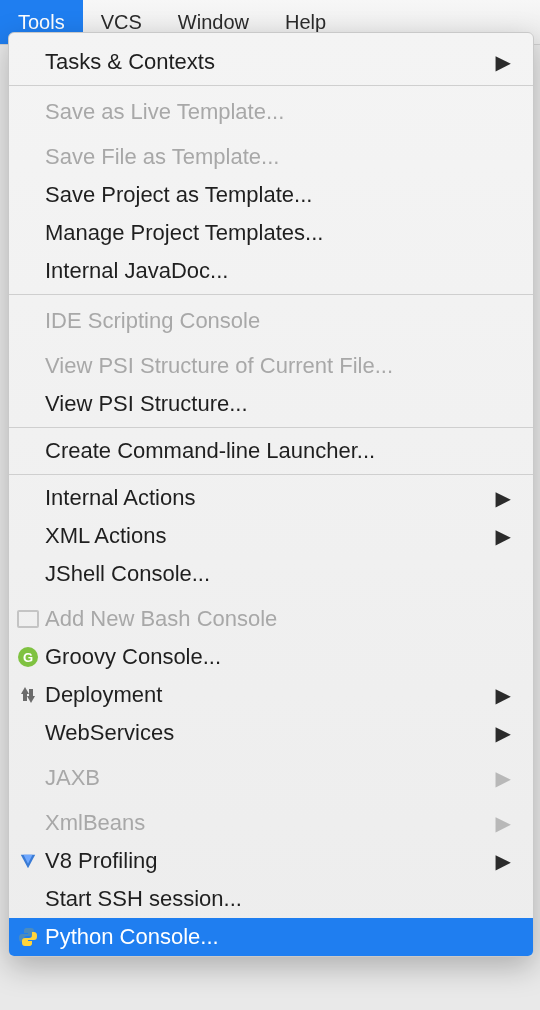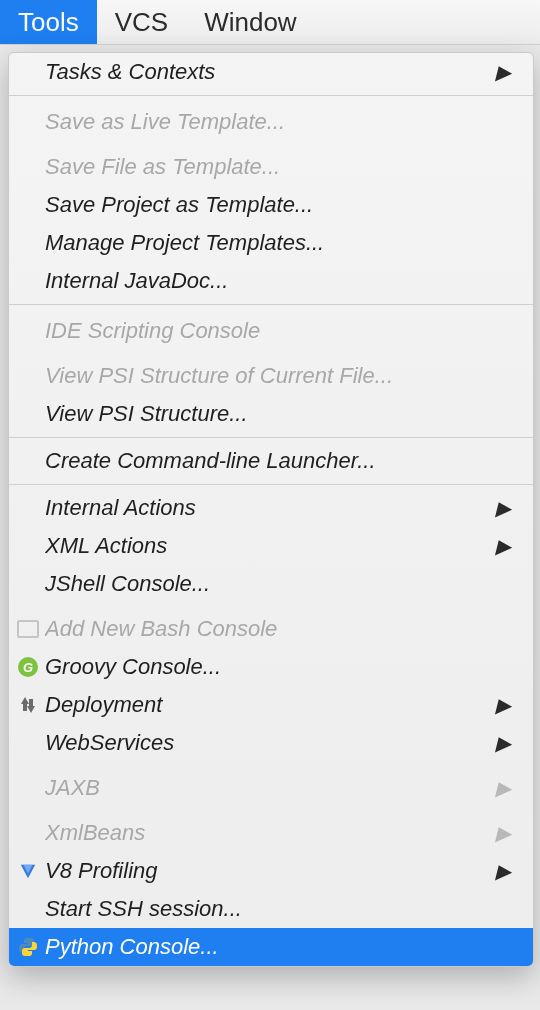--- a/index.html
+++ b/index.html
@@ -1,19 +1,19 @@
 <!DOCTYPE html>
 <html><head>
 <meta charset="utf-8">
 <style>
   html,body{margin:0;padding:0;width:540px;height:1010px;font-family:-apple-system,"Helvetica Neue",Arial,sans-serif;background:#e9e9e9;}
   .menubar{display:flex;align-items:stretch;height:44px;background:linear-gradient(#f7f7f7,#ececec);border-bottom:1px solid #d0d0d0;}
-  .menubar-item{display:flex;align-items:center;padding:12px 18px;font-size:26px;color:#2b2b2b;}
+  .menubar-item{display:flex;align-items:center;padding:12px 18px;font-size:20px;color:#2b2b2b;}
   .menubar-item.active{background:#1f7ef0;color:#fff;}
-  .dropdown{position:absolute;top:52px;left:8px;width:524px;background:linear-gradient(#f4f4f4,#ededed);border:1px solid #c9c9c9;border-radius:6px;box-shadow:0 10px 30px rgba(0,0,0,.25);padding:0 0 0 0;overflow:hidden;font-style:italic;}
+  .dropdown{position:absolute;top:32px;left:8px;width:524px;background:linear-gradient(#f4f4f4,#ededed);border:1px solid #c9c9c9;border-radius:6px;box-shadow:0 10px 30px rgba(0,0,0,.25);padding:10px 0 0 0;overflow:hidden;}
   .menu-row{position:relative;display:flex;align-items:center;height:38px;padding:0 22px 0 36px;font-size:22px;color:#1f1f1f;}
   .menu-row.disabled{color:#a8a8a8;margin-top:7px;}
   .menu-row.selected{background:#1f7ef0;color:#ffffff;}
   .menu-row .label{flex:1;white-space:nowrap;overflow:hidden;text-overflow:ellipsis;}
   .menu-row .chev{font-size:20px;color:#2b2b2b;margin-left:10px;}
   .menu-row.disabled .chev{color:#b8b8b8;}
   .menu-row .icon{position:absolute;left:8px;width:22px;height:22px;display:flex;align-items:center;justify-content:center;}
   .sep{height:1px;background:#cfcfcf;margin:4px 0;}
   
   .icon-terminal{width:18px;height:14px;border:2px solid #c4c4c4;border-radius:2px;}
@@ -31,20 +31,23 @@
 
 <div class="menubar">
   <div class="menubar-item active">
       <span>Tools</span>
     </div>
   <div class="menubar-item">
       <span>VCS</span>
     </div>
   <div class="menubar-item">
       <span>Window</span>
+    </div>
+  <div class="menubar-item">
+      <span>Help</span>
     </div>
 </div>
 
 <div class="dropdown">
 
   <div class="menu-row">
     <span class="label">Tasks &amp; Contexts</span>
     <span class="chev">▶</span>
   </div>
 

